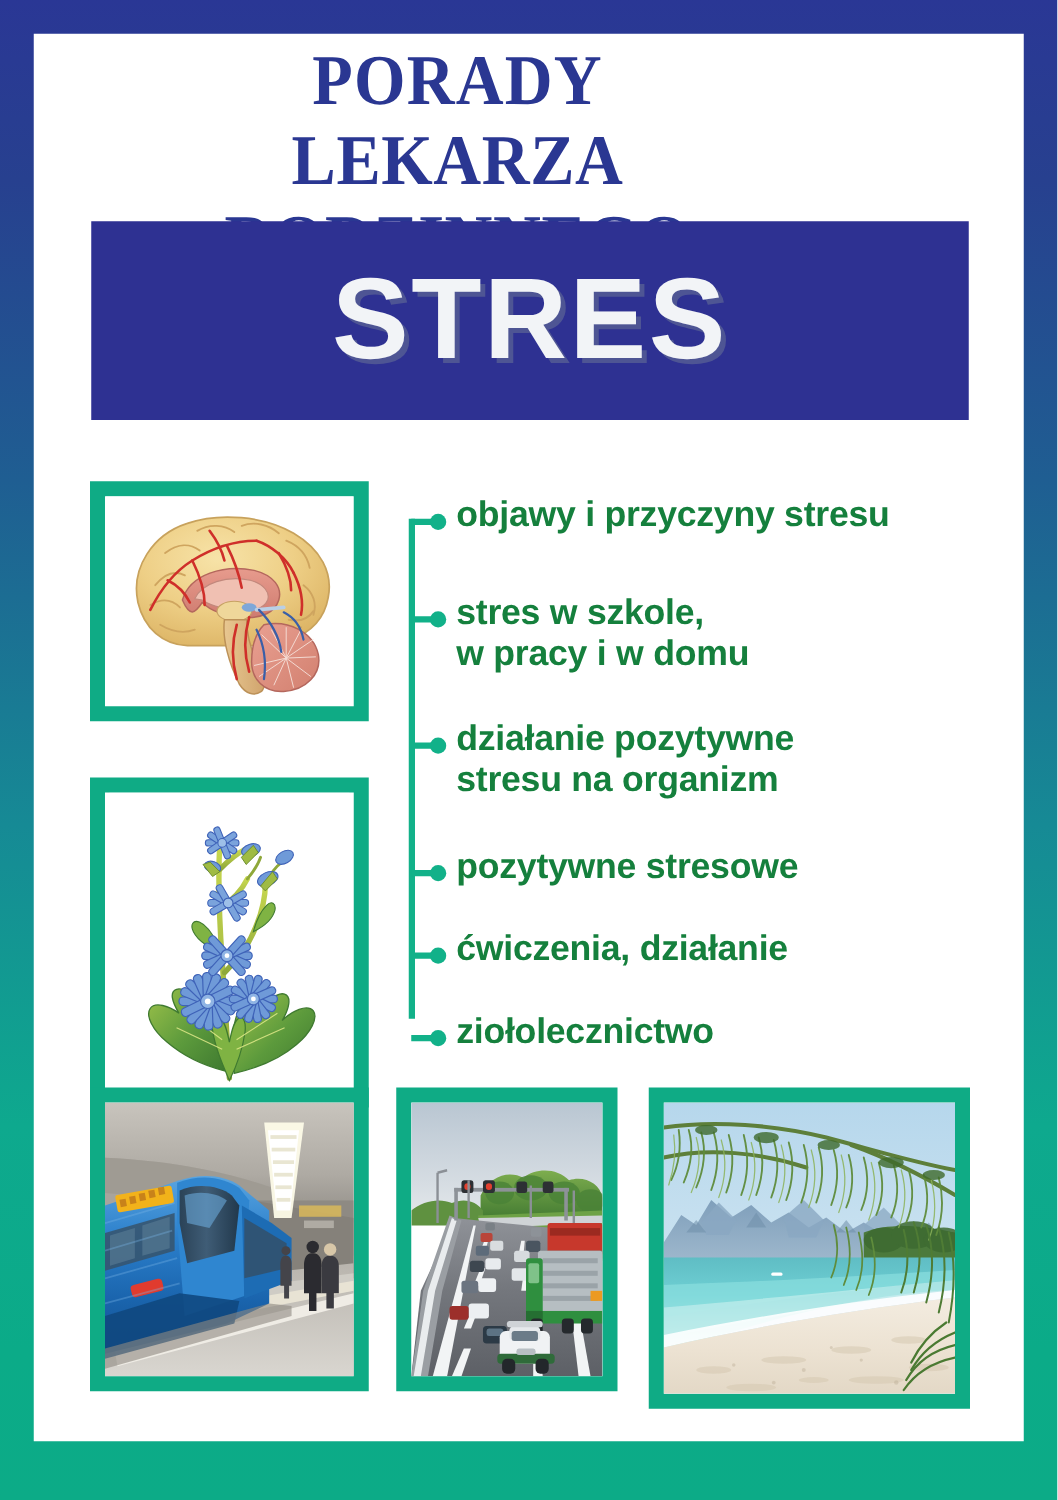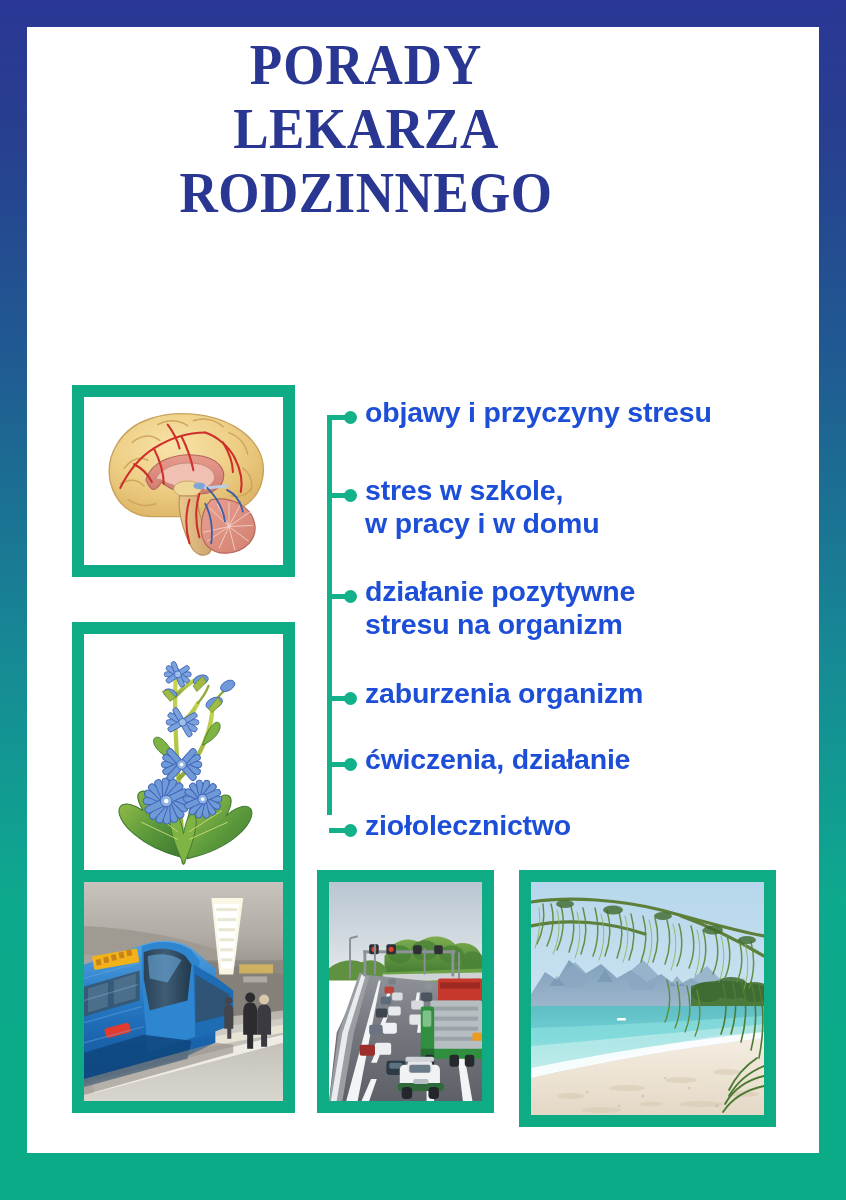--- a/index.html
+++ b/index.html
@@ -156,21 +156,21 @@
     top: -4px;
     width: 13px;
     height: 13px;
     border-radius: 50%;
     background: #12b189;
   }
   .btext {
     position: absolute;
     left: 38px;
     top: -19px;
-    color: #1d4ed8;
+    color: #15803d;
     font-family: "Liberation Sans", sans-serif;
     font-weight: bold;
     font-size: 28.5px;
     line-height: 33px;
     white-space: pre-line;
     letter-spacing: -0.2px;
   }
 
   
   .bottom-row {
@@ -208,20 +208,23 @@
 <body>
 
 <div class="cover">
   <div class="paper">
 
     <div class="title-block">
       <div class="title-line1">PORADY</div>
       <div class="title-line2">LEKARZA RODZINNEGO</div>
     </div>
 
+    <div class="banner">
+      <div class="banner-text">STRES</div>
+    </div>
 
     <div class="mid">
 
       <div class="frame frame-brain">
         <div class="frame-inner">
           <svg class="art" viewBox="0 0 200 170" preserveAspectRatio="xMidYMid meet">
             <defs>
               <radialGradient id="ctxg" cx="42%" cy="32%" r="72%">
                 <stop offset="0%" stop-color="#f7e3a8"></stop>
                 <stop offset="55%" stop-color="#eecf86"></stop>
@@ -445,21 +448,21 @@
         <div class="bullet-row" style="top:209px;">
           <span class="stub"></span>
           <span class="dot"></span>
           <span class="btext">działanie pozytywne
 stresu na organizm</span>
         </div>
 
         <div class="bullet-row" style="top:311px;">
           <span class="stub"></span>
           <span class="dot"></span>
-          <span class="btext">zaburzenia organizm</span>
+          <span class="btext">pozytywne stresowe</span>
         </div>
 
         <div class="bullet-row" style="top:377px;">
           <span class="stub"></span>
           <span class="dot"></span>
           <span class="btext">ćwiczenia, działanie</span>
         </div>
 
         <div class="bullet-row" style="top:443px;">
           <span class="stub"></span>

